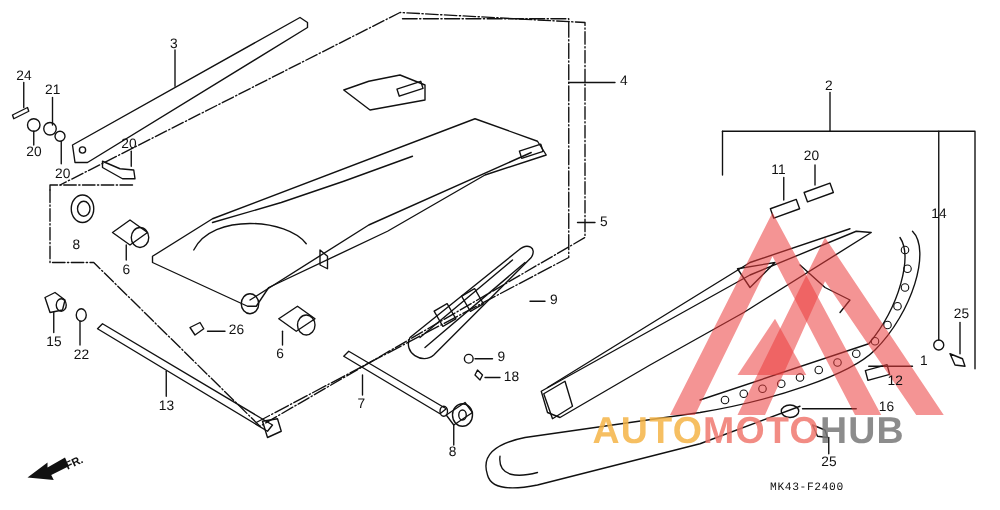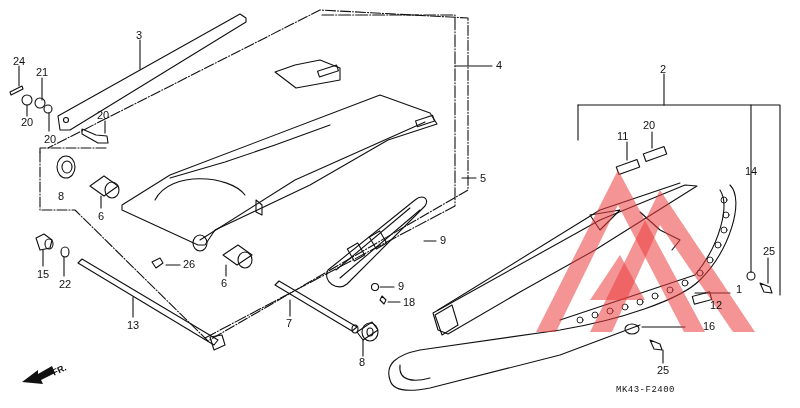--- a/index.html
+++ b/index.html
@@ -148,20 +148,21 @@
     <g fill="rgba(235,60,60,0.55)">
       <polygon points="536,332 618,170 705,332 684,332 618,205 556,332"></polygon>
       <polygon points="590,332 660,190 755,332 733,332 660,225 612,332"></polygon>
       <polygon points="590,300 645,300 620,255"></polygon>
     </g>
 
     <polygon points="22,382 38,370 38,374 52,366 55,373 41,380 43,384" fill="#111"></polygon>
   </svg>
 
   <div class="fr" style="left:52px; top:365px;">FR.</div>
+  <div class="wm"><span class="w1">AUTO</span><span class="w2">MOTO</span><span class="w3">HUB</span></div>
   <div class="code" style="left:616px; top:385px;">MK43-F2400</div>
 
   <div class="lbl" style="left:736px; top:284px;">1</div>
   <div class="lbl" style="left:660px; top:64px;">2</div>
   <div class="lbl" style="left:136px; top:30px;">3</div>
   <div class="lbl" style="left:496px; top:60px;">4</div>
   <div class="lbl" style="left:480px; top:173px;">5</div>
   <div class="lbl" style="left:98px; top:211px;">6</div>
   <div class="lbl" style="left:221px; top:278px;">6</div>
   <div class="lbl" style="left:286px; top:318px;">7</div>

